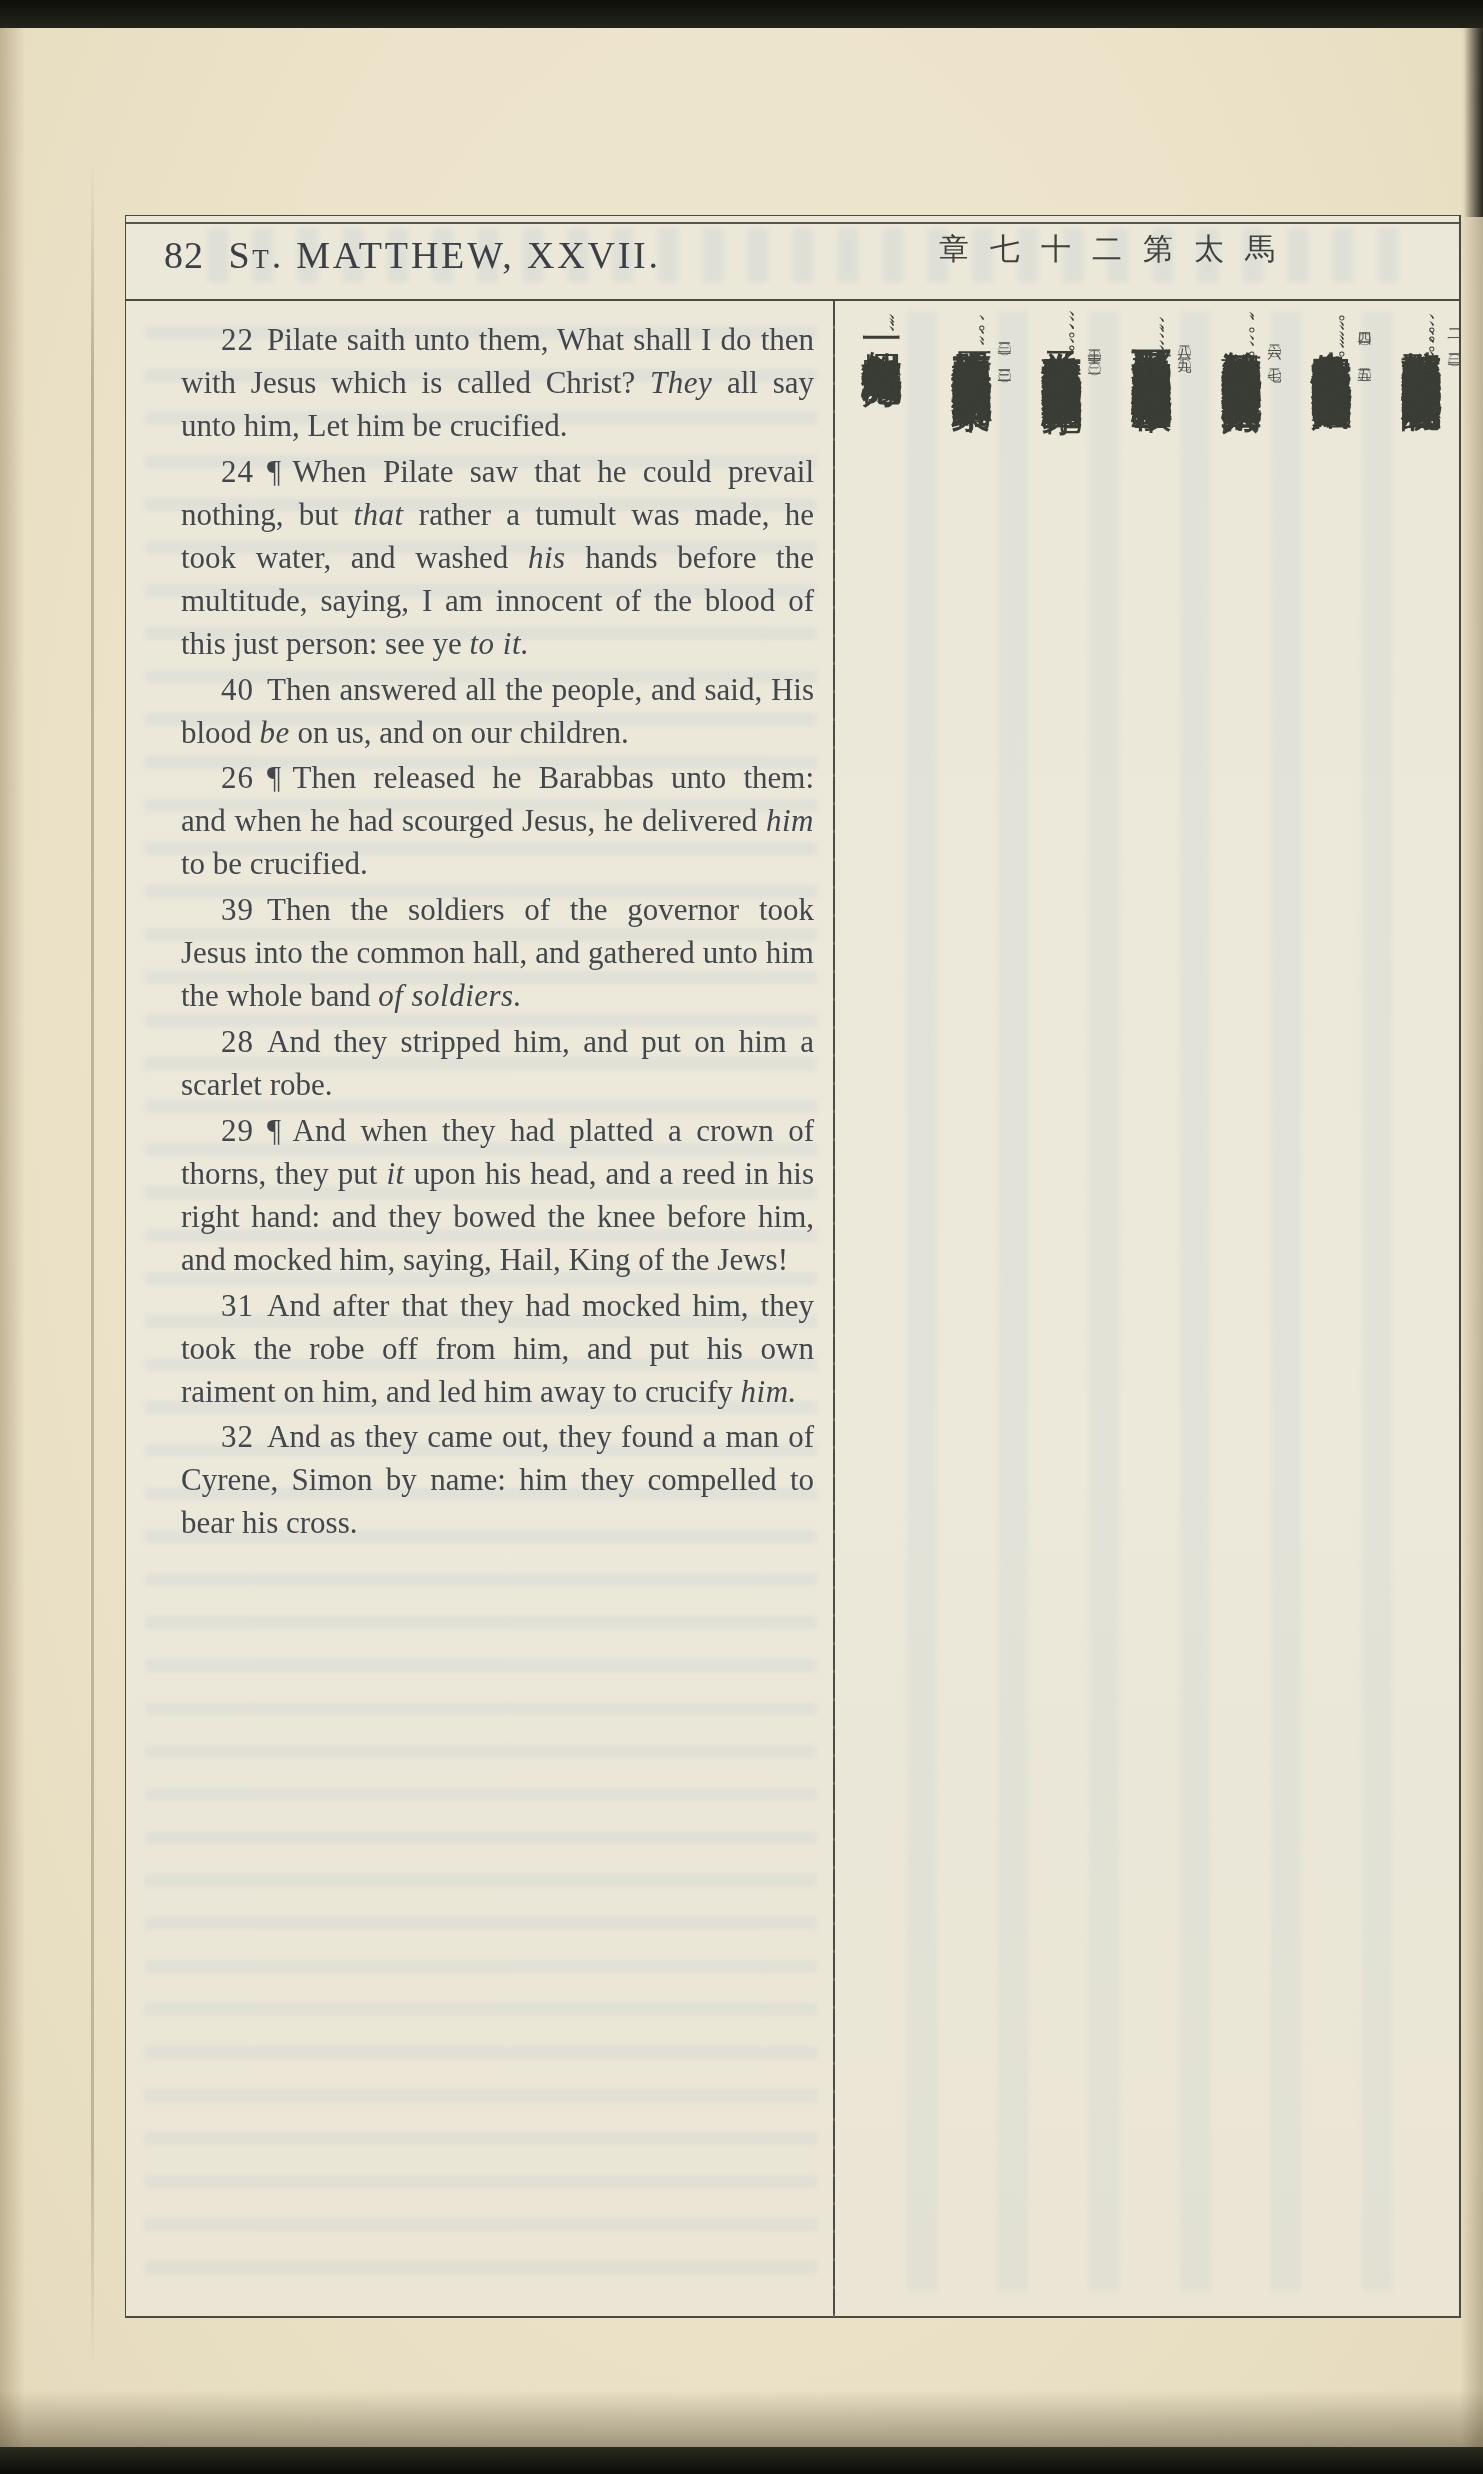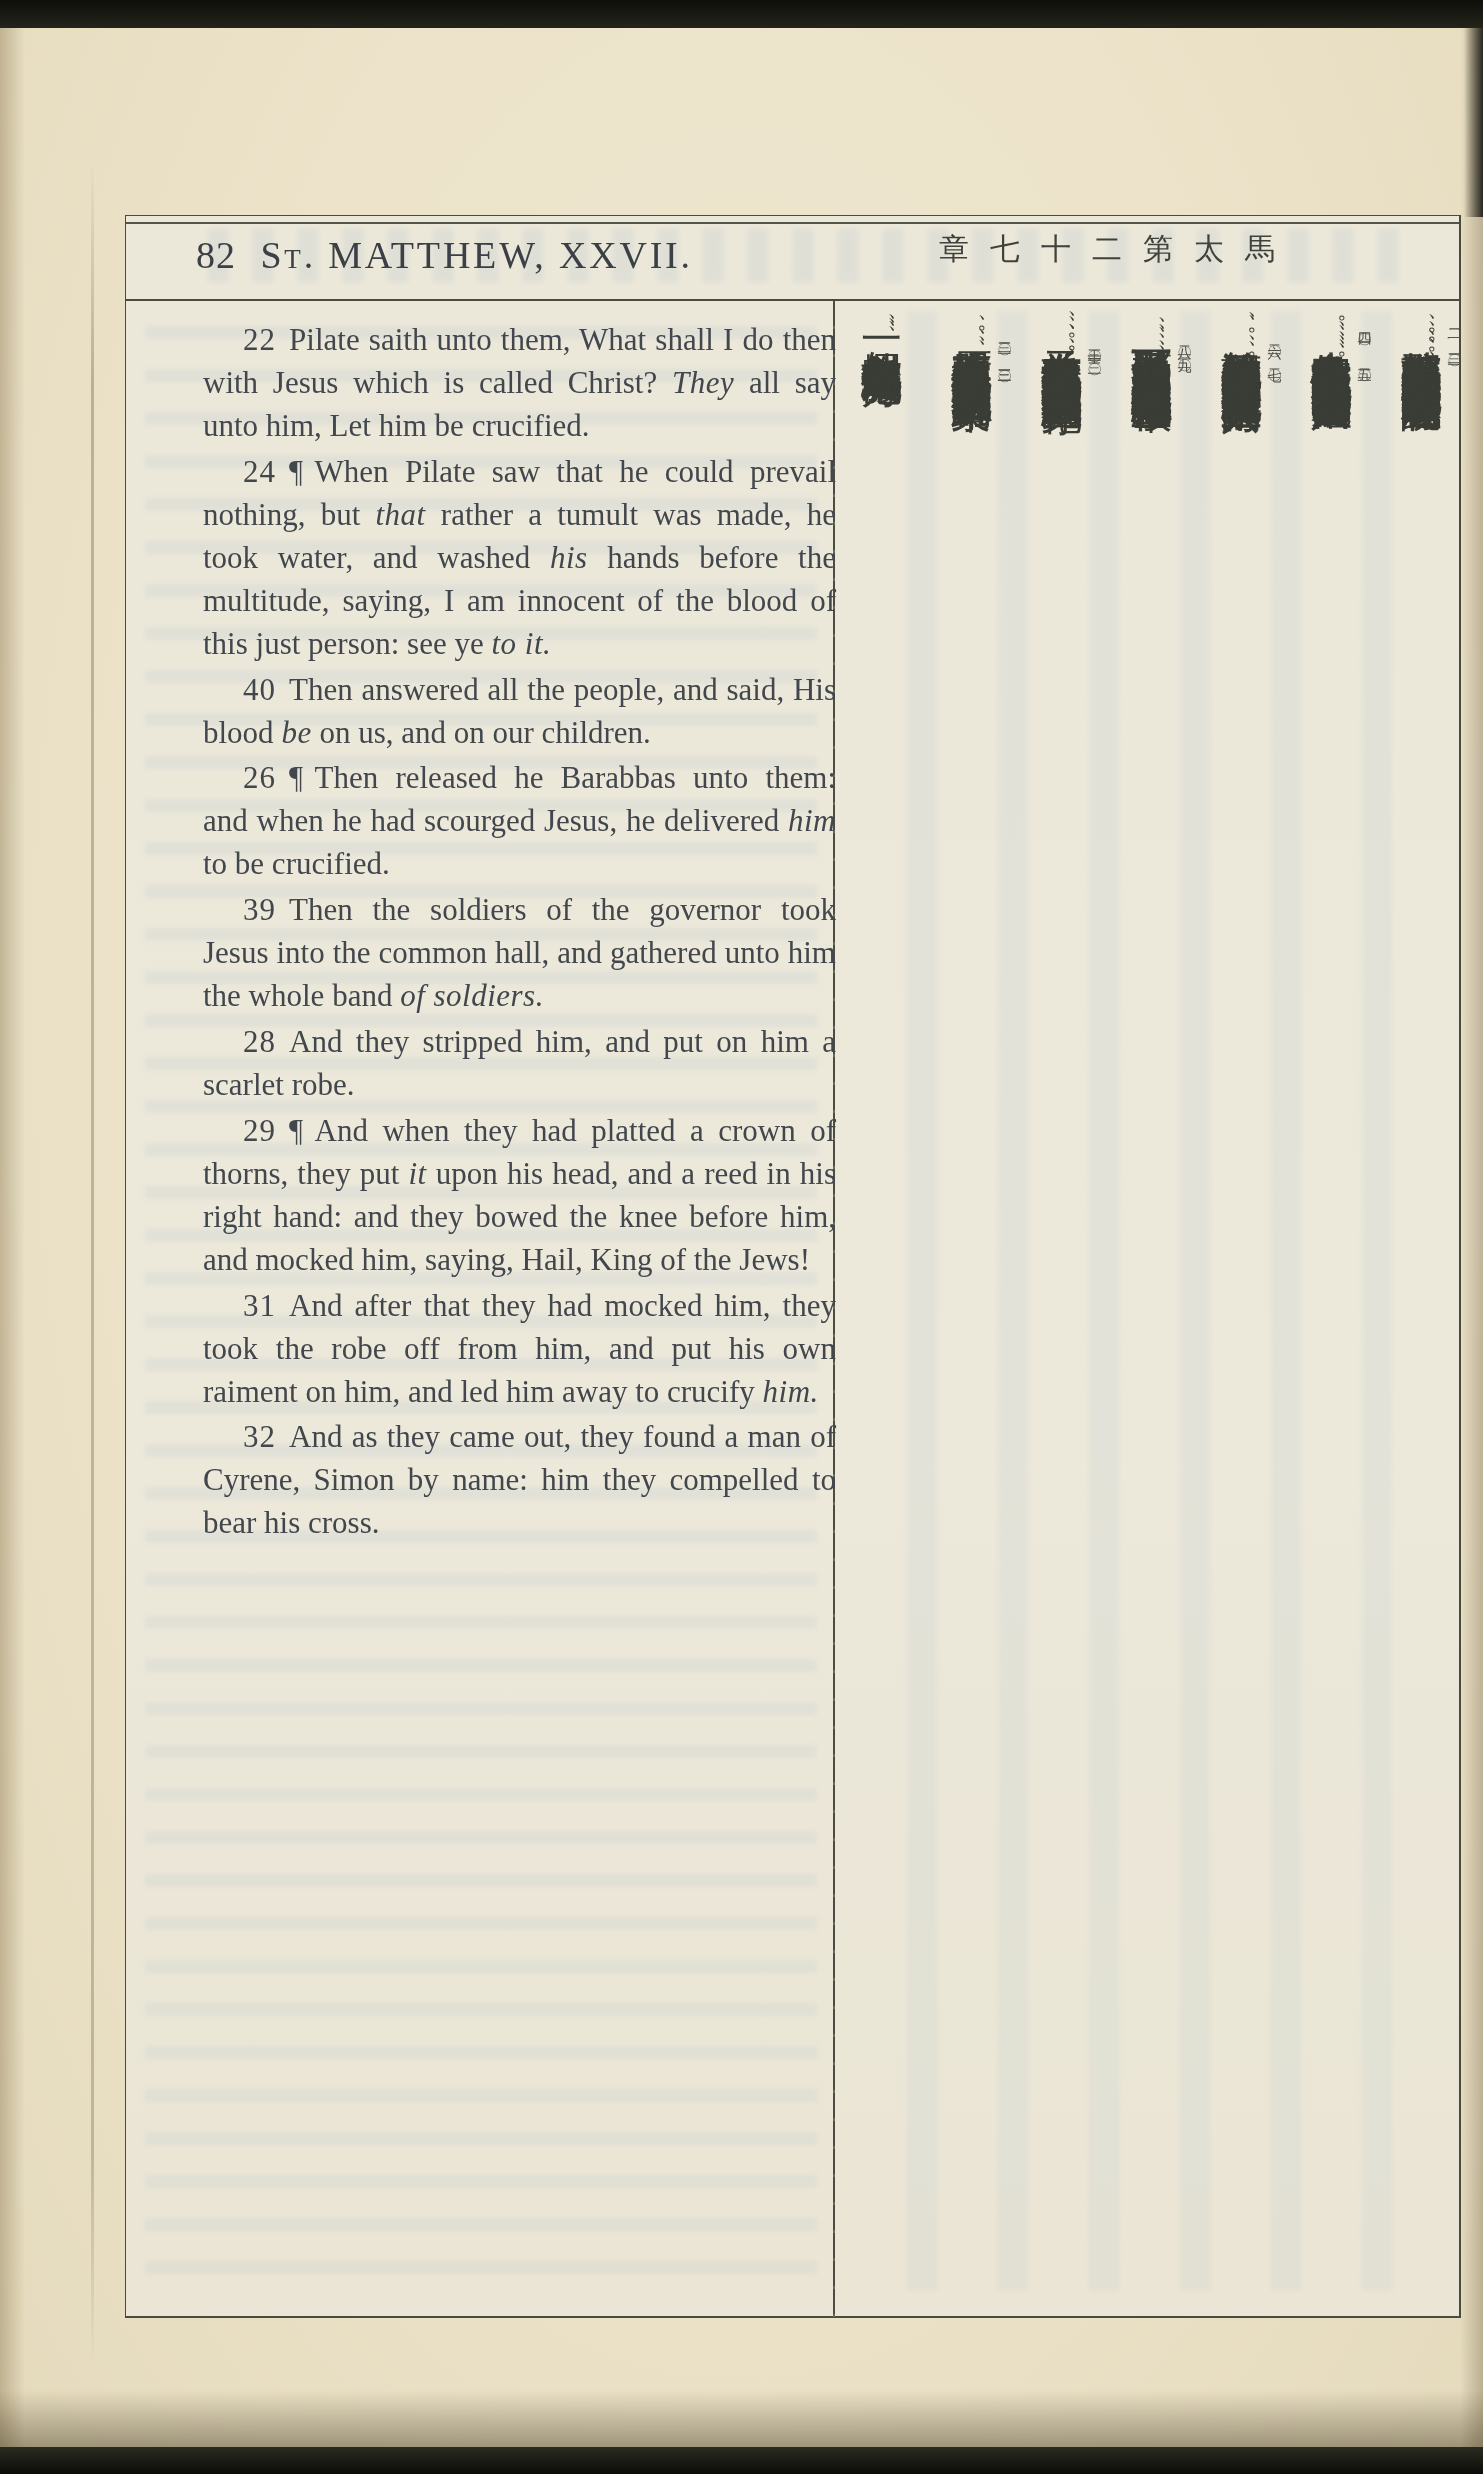--- a/index.html
+++ b/index.html
@@ -49,31 +49,31 @@
     background:repeating-linear-gradient(90deg,transparent 0 61px,rgba(125,160,195,.14) 61px 91px);}
   .bleed-head{left:57px;top:13.3px;width:1231px;height:53px;
     background:repeating-linear-gradient(90deg,transparent 0 24.6px,rgba(125,160,195,.20) 24.6px 45px);}
 
   
   .hdr-left{
     position:absolute;left:38px;top:17px;
     font-size:38px;color:#3b4046;letter-spacing:2.8px;
     font-variant:small-caps;white-space:nowrap;
   }
-  .hdr-left .pgnum{font-variant:normal;margin-right:24.6px;letter-spacing:0.9px;margin-left:32px;}
+  .hdr-left .pgnum{font-variant:normal;margin-right:24.6px;letter-spacing:0.9px;}
   .hdr-right{
     position:absolute;left:813px;top:13.3px;width:436px;
     font-size:30px;color:#3f423c;letter-spacing:21px;white-space:nowrap;
     font-family:"Liberation Serif",serif;
   }
 
   
   .english{
     position:absolute;left:55px;top:102px;width:633px;
-    font-size:31px;line-height:43px;color:#42474d;text-align:justify;margin-left:22px;
+    font-size:31px;line-height:43px;color:#42474d;text-align:justify;
   }
   .verse{margin:0 0 2.8px 0;text-indent:40px;}
   .vnum{letter-spacing:0.9px;margin-right:13.3px;}
   .pilcrow{margin-right:11.4px;}
   .verse i{letter-spacing:0.5px;}
 
   
   .chinese{position:absolute;left:0;top:0;width:100%;height:100%;pointer-events:none;}
   .ccol{
     position:absolute;top:102px;height:2029px;width:91px;

